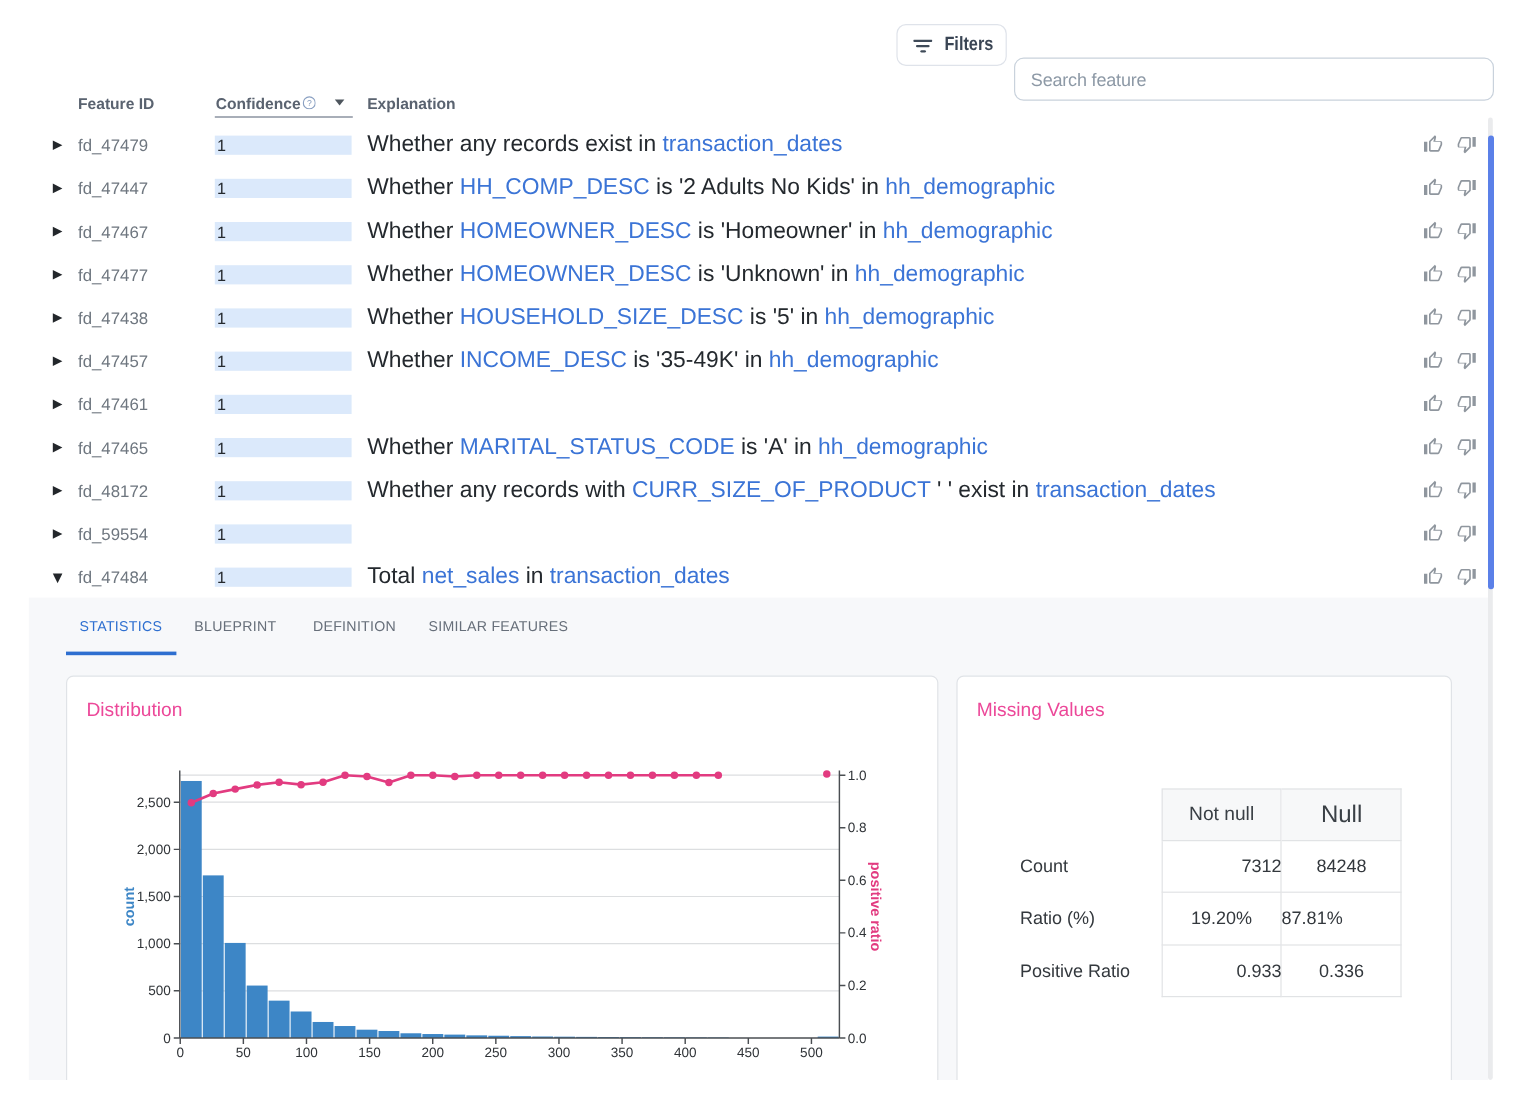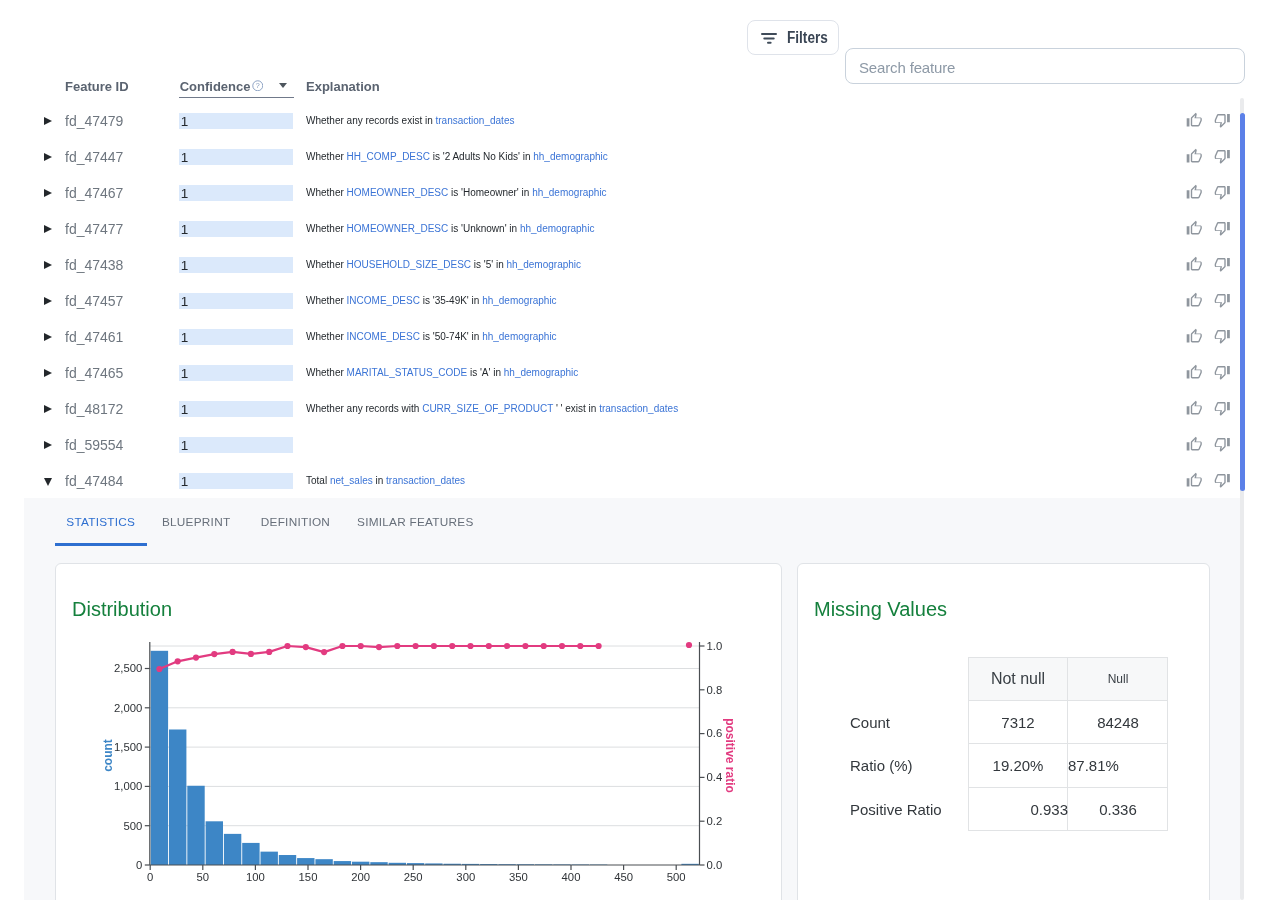--- a/index.html
+++ b/index.html
@@ -15,34 +15,34 @@
 .sortline { position:absolute; left:179px; top:22px; width:114.5px; height:1px; background:#70798a; }
 .helpc { position:absolute; left:251.8px; top:4.8px; }
 .sarrow { position:absolute; left:278.7px; top:8px; width:0; height:0; border-left:4.2px solid transparent; border-right:4.2px solid transparent; border-top:5px solid #4e565e; }
 
 .row { position:absolute; left:0; width:1240px; height:36px; }
 .tri-r { position:absolute; left:44px; top:13.5px; width:0; height:0; border-top:4.8px solid transparent; border-bottom:4.8px solid transparent; border-left:8.5px solid #23272b; }
 .tri-d { position:absolute; left:43.5px; top:15px; width:0; height:0; border-left:4.8px solid transparent; border-right:4.8px solid transparent; border-top:8.5px solid #23272b; }
 .fid { position:absolute; left:65px; top:0; line-height:36px; font-size:14px; color:#6e767f; }
 .cbar { position:absolute; left:178.8px; top:9.5px; width:114.6px; height:16px; background:#dbe9fb; }
 .cbar span { position:absolute; left:2px; top:1px; font-size:13.5px; color:#24292e; }
-.expl { position:absolute; left:306px; top:0; line-height:36px; font-size:10px; color:#24292e; white-space:nowrap; }
+.expl { position:absolute; left:306px; top:0; line-height:36px; font-size:19px; color:#24292e; white-space:nowrap; }
 .expl a { color:#3b74d6; text-decoration:none; }
 .th { position:absolute; width:16.5px; height:16.5px; top:8.8px; fill:#8f969e; }
 .th.up { left:1186px; }
 .th.dn { left:1213.5px; }
 
 .panel { position:absolute; left:24px; top:498px; width:1216px; height:402px; background:#f7f8fa; overflow:hidden; }
 .tab { position:absolute; top:17px; transform:translateX(-50%); font-size:11.8px; letter-spacing:0.25px; color:#676f7a; white-space:nowrap; }
 .tab.act { color:#2e6fd0; }
 .tabline { position:absolute; left:30.5px; top:45px; width:92.5px; height:3px; background:#2e6fd0; }
 .card { position:absolute; top:64.5px; background:#fff; border:1px solid #e0e3e7; border-radius:6px; height:400px; }
 .card1 { left:31px; width:726.5px; }
 .card2 { left:773px; width:413px; }
-.ctitle { position:absolute; left:16px; top:34px; font-size:20px; color:#15803d; }
+.ctitle { position:absolute; left:16px; top:20px; font-size:16px; color:#ec4899; }
 .tk { font-size:11.3px; fill:#2f3337; }
 .at { font-size:12px; font-weight:700; }
 
 .mv { position:absolute; }
 .mv div { position:absolute; font-size:15px; color:#33383d; white-space:nowrap; }
 .mvh { position:absolute; background:#f7f8f9; border:1px solid #e1e3e5; }
 .mvc { position:absolute; border:1px solid #e1e3e5; border-top:none; }
 .mvlab { position:absolute; font-size:15.5px; color:#42474d; white-space:nowrap; }
 
 .sbt { position:absolute; left:1240px; top:98px; width:4px; height:802px; background:#eaebed; border-radius:2px; }
@@ -157,21 +157,20 @@
     <svg class="th dn" viewBox="0 0 24 24">
       <path d="M1 21h4V9H1v12zm22-11c0-1.1-.9-2-2-2h-6.31l.95-4.57.03-.32c0-.41-.17-.79-.44-1.06L14.17 1 7.58 7.59C7.22 7.95 7 8.45 7 9v10c0 1.1.9 2 2 2h9c.83 0 1.54-.5 1.84-1.22l3.02-7.05c.09-.23.14-.47.14-.73v-2zm-2 2l-3 7H9V9l4.34-4.34L12.23 9H21v3z" transform="rotate(180 12 12)"></path>
     </svg>
   </div>
   <div class="row" style="top:319px">
     <span class="tri-r"></span>
     <span class="fid">fd_47461</span>
     <span class="cbar">
       <span>1</span>
     </span>
-    <span class="expl"><span>Whether </span><a>INCOME_DESC</a><span> is '50-74K' in </span><a>hh_demographic</a></span>
     <svg class="th up" viewBox="0 0 24 24">
       <path d="M1 21h4V9H1v12zm22-11c0-1.1-.9-2-2-2h-6.31l.95-4.57.03-.32c0-.41-.17-.79-.44-1.06L14.17 1 7.58 7.59C7.22 7.95 7 8.45 7 9v10c0 1.1.9 2 2 2h9c.83 0 1.54-.5 1.84-1.22l3.02-7.05c.09-.23.14-.47.14-.73v-2zm-2 2l-3 7H9V9l4.34-4.34L12.23 9H21v3z"></path>
     </svg>
     <svg class="th dn" viewBox="0 0 24 24">
       <path d="M1 21h4V9H1v12zm22-11c0-1.1-.9-2-2-2h-6.31l.95-4.57.03-.32c0-.41-.17-.79-.44-1.06L14.17 1 7.58 7.59C7.22 7.95 7 8.45 7 9v10c0 1.1.9 2 2 2h9c.83 0 1.54-.5 1.84-1.22l3.02-7.05c.09-.23.14-.47.14-.73v-2zm-2 2l-3 7H9V9l4.34-4.34L12.23 9H21v3z" transform="rotate(180 12 12)"></path>
     </svg>
   </div>
   <div class="row" style="top:355px">
     <span class="tri-r"></span>
     <span class="fid">fd_47465</span>
@@ -353,23 +352,23 @@
       <div class="mv">
         <div class="mvh" style="left:170px;top:93px;width:100px;height:44px"></div>
         <div class="mvh" style="left:270px;top:93px;width:100px;height:44px;border-left:none"></div>
         <div class="mvc" style="left:170px;top:137px;width:100px;height:43.5px"></div>
         <div class="mvc" style="left:270px;top:137px;width:100px;height:43.5px;border-left:none"></div>
         <div class="mvc" style="left:170px;top:180.5px;width:100px;height:43.5px"></div>
         <div class="mvc" style="left:270px;top:180.5px;width:100px;height:43.5px;border-left:none"></div>
         <div class="mvc" style="left:170px;top:224px;width:100px;height:43.5px"></div>
         <div class="mvc" style="left:270px;top:224px;width:100px;height:43.5px;border-left:none"></div>
         <div style="left:170px;top:93px;width:100px;height:44px;line-height:44px;text-align:center;font-size:16px;color:#3a4046">Not null</div>
-        <div style="left:270px;top:93px;width:100px;height:44px;line-height:44px;text-align:center;font-size:12px;color:#3a4046">Null</div>
+        <div style="left:270px;top:93px;width:100px;height:44px;line-height:44px;text-align:center;font-size:20px;color:#3a4046">Null</div>
         <div class="mvlab" style="left:52px;top:137px;height:43.5px;line-height:43.5px">Count</div>
-        <div style="left:170px;top:137px;width:100px;height:26px;line-height:43.5px;text-align:center">7312</div>
+        <div style="left:170px;top:137px;width:100px;height:26px;line-height:43.5px;text-align:right">7312</div>
         <div style="left:270px;top:137px;width:100px;height:43.5px;line-height:43.5px;text-align:center">84248</div>
         <div class="mvlab" style="left:52px;top:180.5px;height:43.5px;line-height:43.5px">Ratio (%)</div>
         <div style="left:170px;top:180.5px;width:100px;height:43.5px;line-height:43.5px;text-align:center">19.20%</div>
         <div style="left:270px;top:180.5px;width:100px;height:43.5px;line-height:43.5px;text-align:left">87.81%</div>
         <div class="mvlab" style="left:52px;top:224px;height:43.5px;line-height:43.5px">Positive Ratio</div>
         <div style="left:170px;top:224px;width:100px;height:43.5px;line-height:43.5px;text-align:right">0.933</div>
         <div style="left:270px;top:224px;width:100px;height:43.5px;line-height:43.5px;text-align:center">0.336</div>
       </div>
     </div>
   </div>

